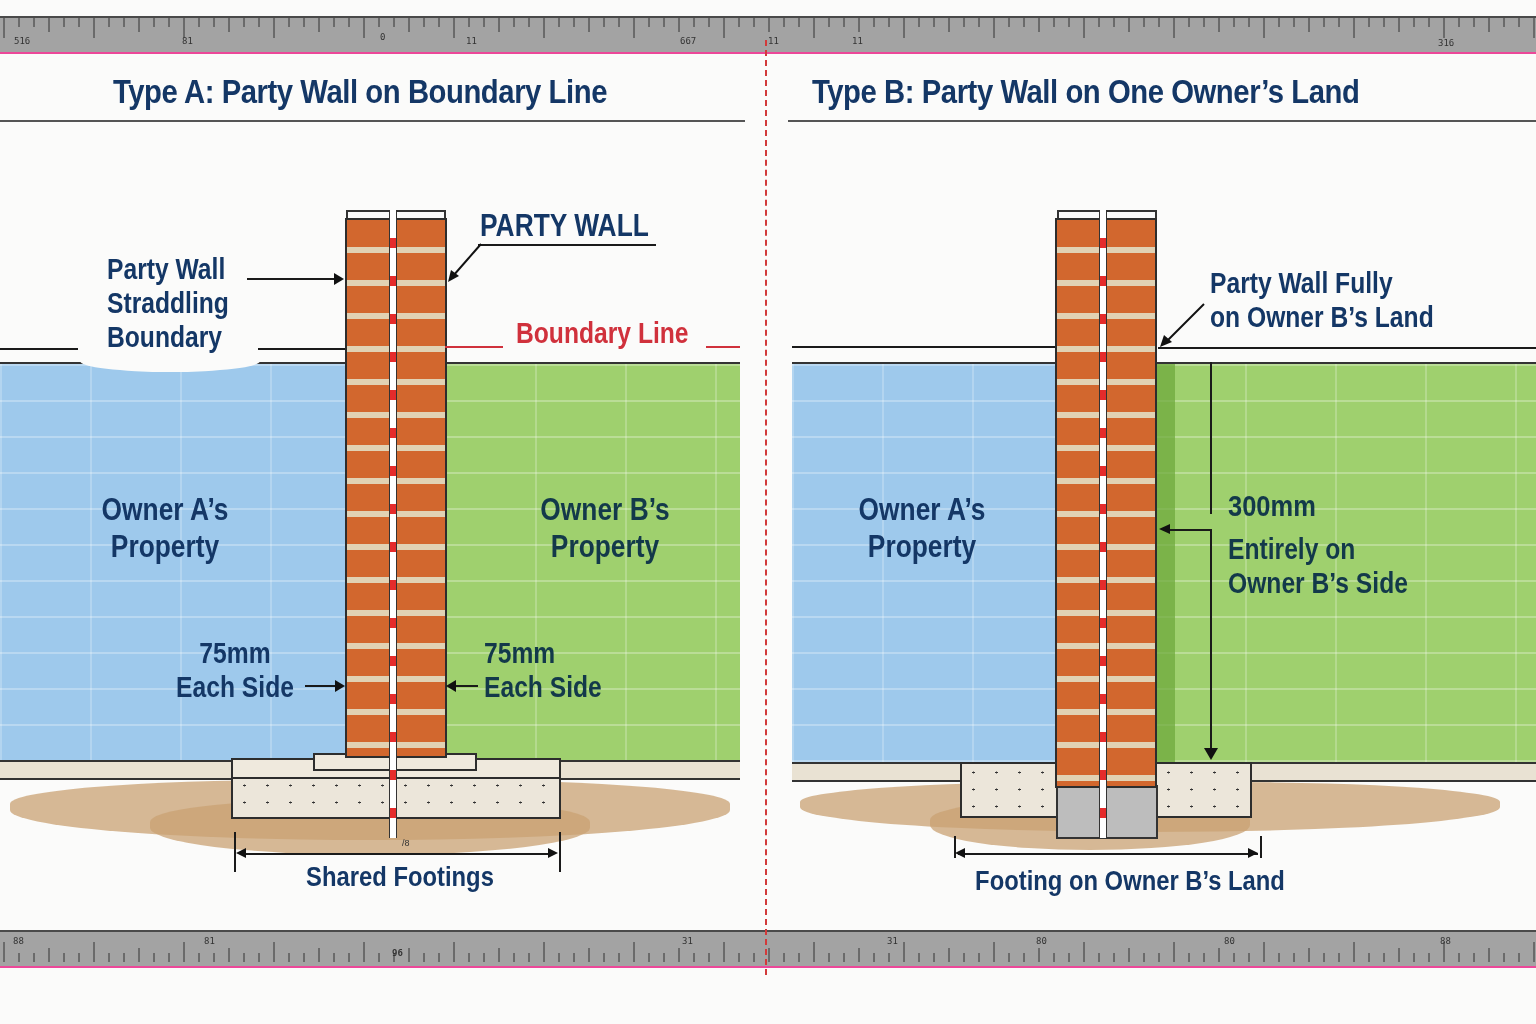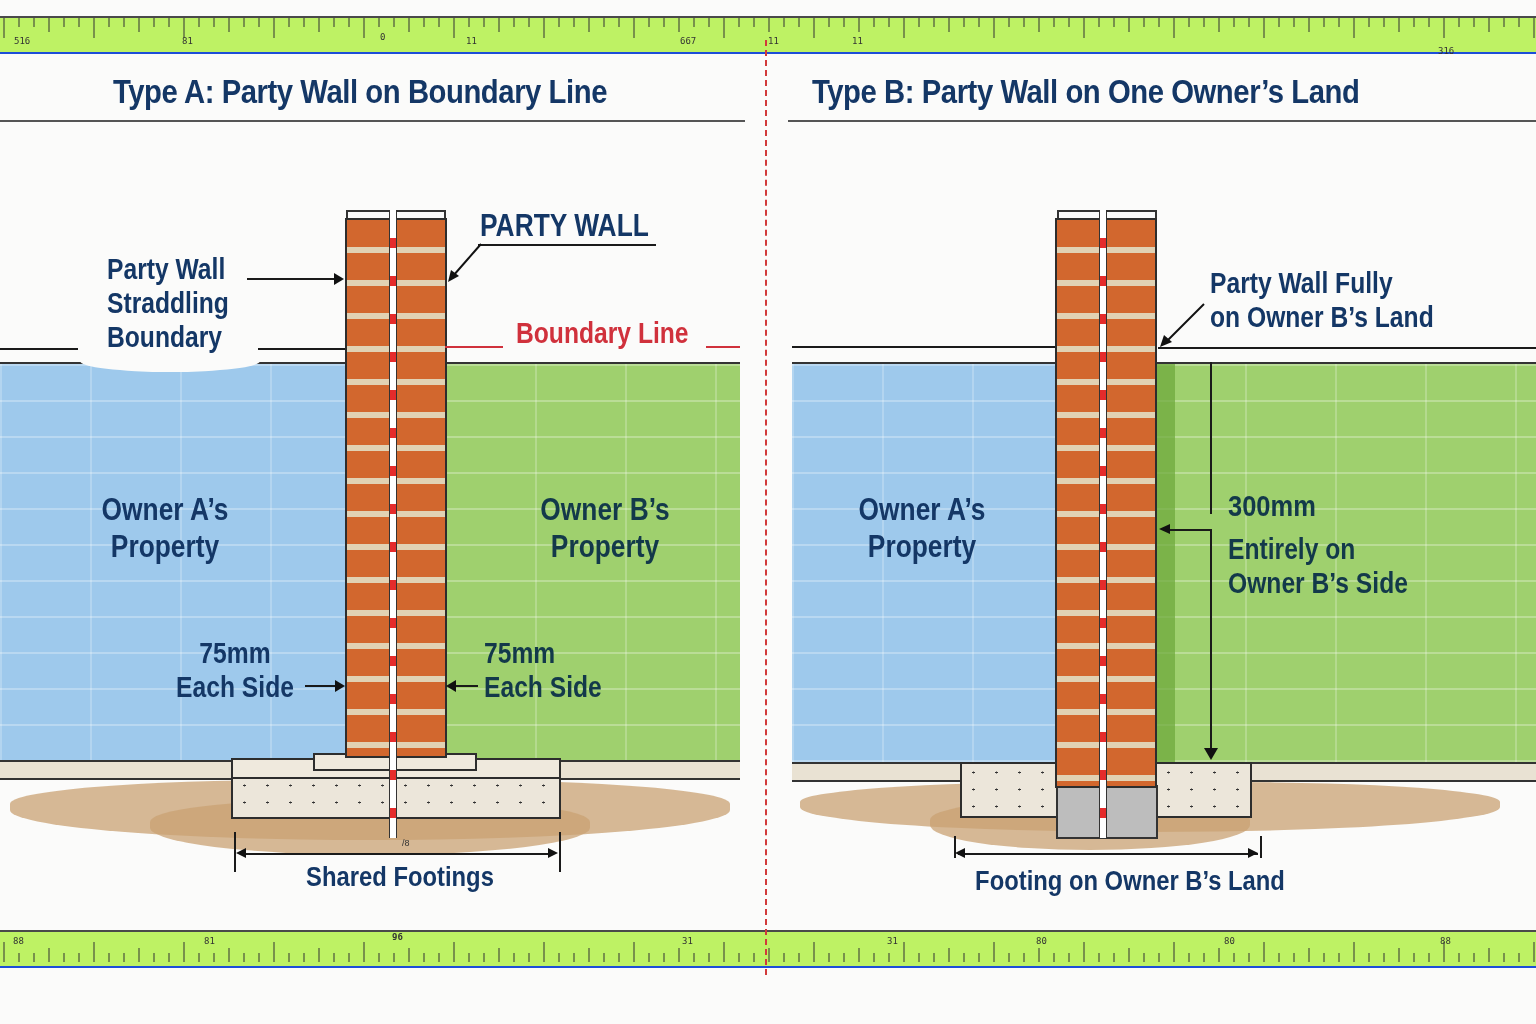--- a/index.html
+++ b/index.html
@@ -4,22 +4,22 @@
 <style>
   html, body { margin:0; padding:0; }
   body {
     width:1536px; height:1024px; overflow:hidden; position:relative;
     background:#fbfbfa;
     font-family:"Liberation Sans", "DejaVu Sans", sans-serif;
   }
   .abs { position:absolute; }
   .ruler {
     position:absolute; left:0; width:1536px; height:34px;
-    border-top:2px solid #4a4a4a; border-bottom:2px solid #1d4ed8;
-    background:#bef264;
+    border-top:2px solid #4a4a4a; border-bottom:2px solid #ec4899;
+    background:#a3a3a3;
   }
   .ruler svg { position:absolute; left:0; top:0; }
   .ruler-label { position:absolute; font-size:9px; color:#333; font-family:"DejaVu Sans Mono", monospace; }
   .title {
     position:absolute; font-size:34px; font-weight:bold; color:#143766;
     letter-spacing:-0.5px; transform:scaleX(0.86); transform-origin:left top;
     white-space:nowrap;
   }
   .rule { position:absolute; height:2px; background:#555; }
   .label {
@@ -184,21 +184,21 @@
         <line x1="1534" x2="1534" y1="0" y2="20"></line>
       </g>
   </svg>
   <span class="ruler-label" style="left:14px;top:18px;">516</span>
   <span class="ruler-label" style="left:182px;top:18px;">81</span>
   <span class="ruler-label" style="left:380px;top:14px;">0</span>
   <span class="ruler-label" style="left:466px;top:18px;">11</span>
   <span class="ruler-label" style="left:680px;top:18px;">667</span>
   <span class="ruler-label" style="left:768px;top:18px;">11</span>
   <span class="ruler-label" style="left:852px;top:18px;">11</span>
-  <span class="ruler-label" style="left:1438px;top:28px;">316</span>
+  <span class="ruler-label" style="left:1438px;top:20px;">316</span>
 </div>
 
 <div class="ruler" style="top:930px;">
   <svg width="1536" height="34">
       <g stroke="#333" stroke-width="1">
         <line x1="4" x2="4" y1="10" y2="30"></line>
         <line x1="19" x2="19" y1="21" y2="30"></line>
         <line x1="34" x2="34" y1="21" y2="30"></line>
         <line x1="49" x2="49" y1="16" y2="30"></line>
         <line x1="64" x2="64" y1="21" y2="30"></line>
@@ -297,21 +297,21 @@
         <line x1="1459" x2="1459" y1="21" y2="30"></line>
         <line x1="1474" x2="1474" y1="21" y2="30"></line>
         <line x1="1489" x2="1489" y1="16" y2="30"></line>
         <line x1="1504" x2="1504" y1="21" y2="30"></line>
         <line x1="1519" x2="1519" y1="21" y2="30"></line>
         <line x1="1534" x2="1534" y1="10" y2="30"></line>
       </g>
     </svg>
   <span class="ruler-label" style="left:13px;top:4px;">88</span>
   <span class="ruler-label" style="left:204px;top:4px;">81</span>
-  <span class="ruler-label" style="left:392px;top:0;font-weight:bold;">96</span>
+  <span class="ruler-label" style="left:392px;top:16px;font-weight:bold;">96</span>
   <span class="ruler-label" style="left:682px;top:4px;">31</span>
   <span class="ruler-label" style="left:887px;top:4px;">31</span>
   <span class="ruler-label" style="left:1036px;top:4px;">80</span>
   <span class="ruler-label" style="left:1224px;top:4px;">80</span>
   <span class="ruler-label" style="left:1440px;top:4px;">88</span>
 </div>
 
 <div class="divider"></div>
 
 <div>

